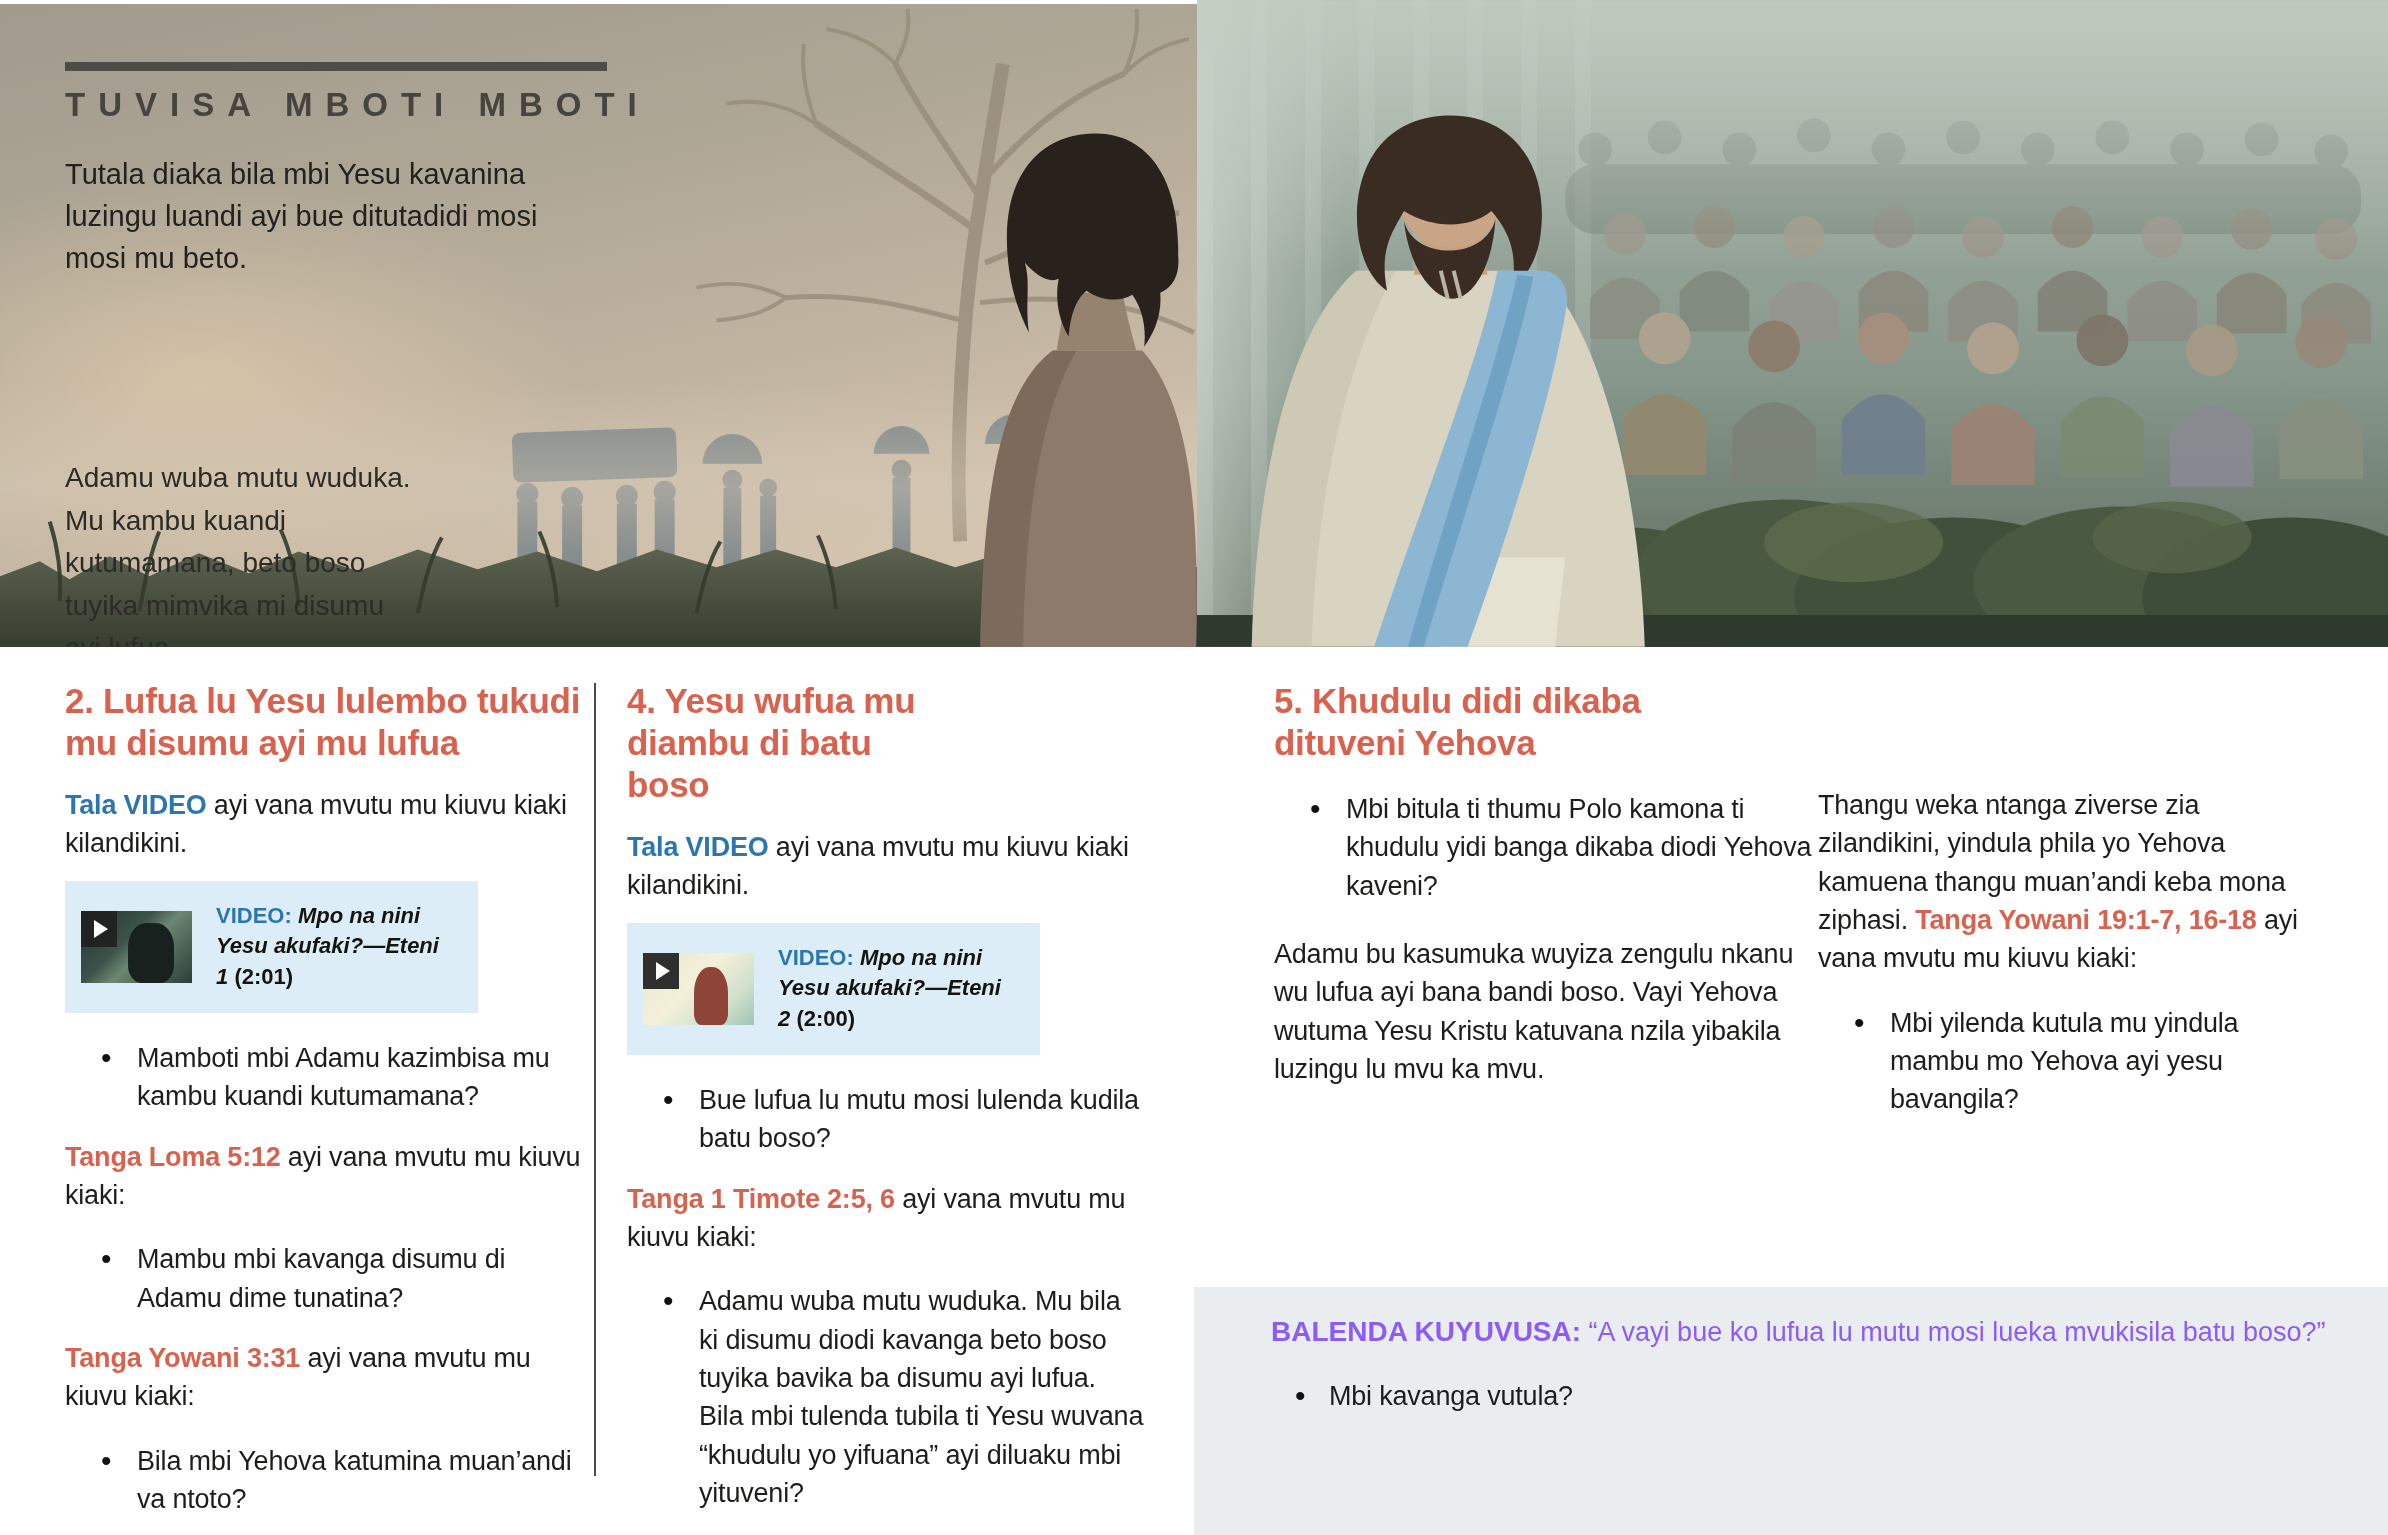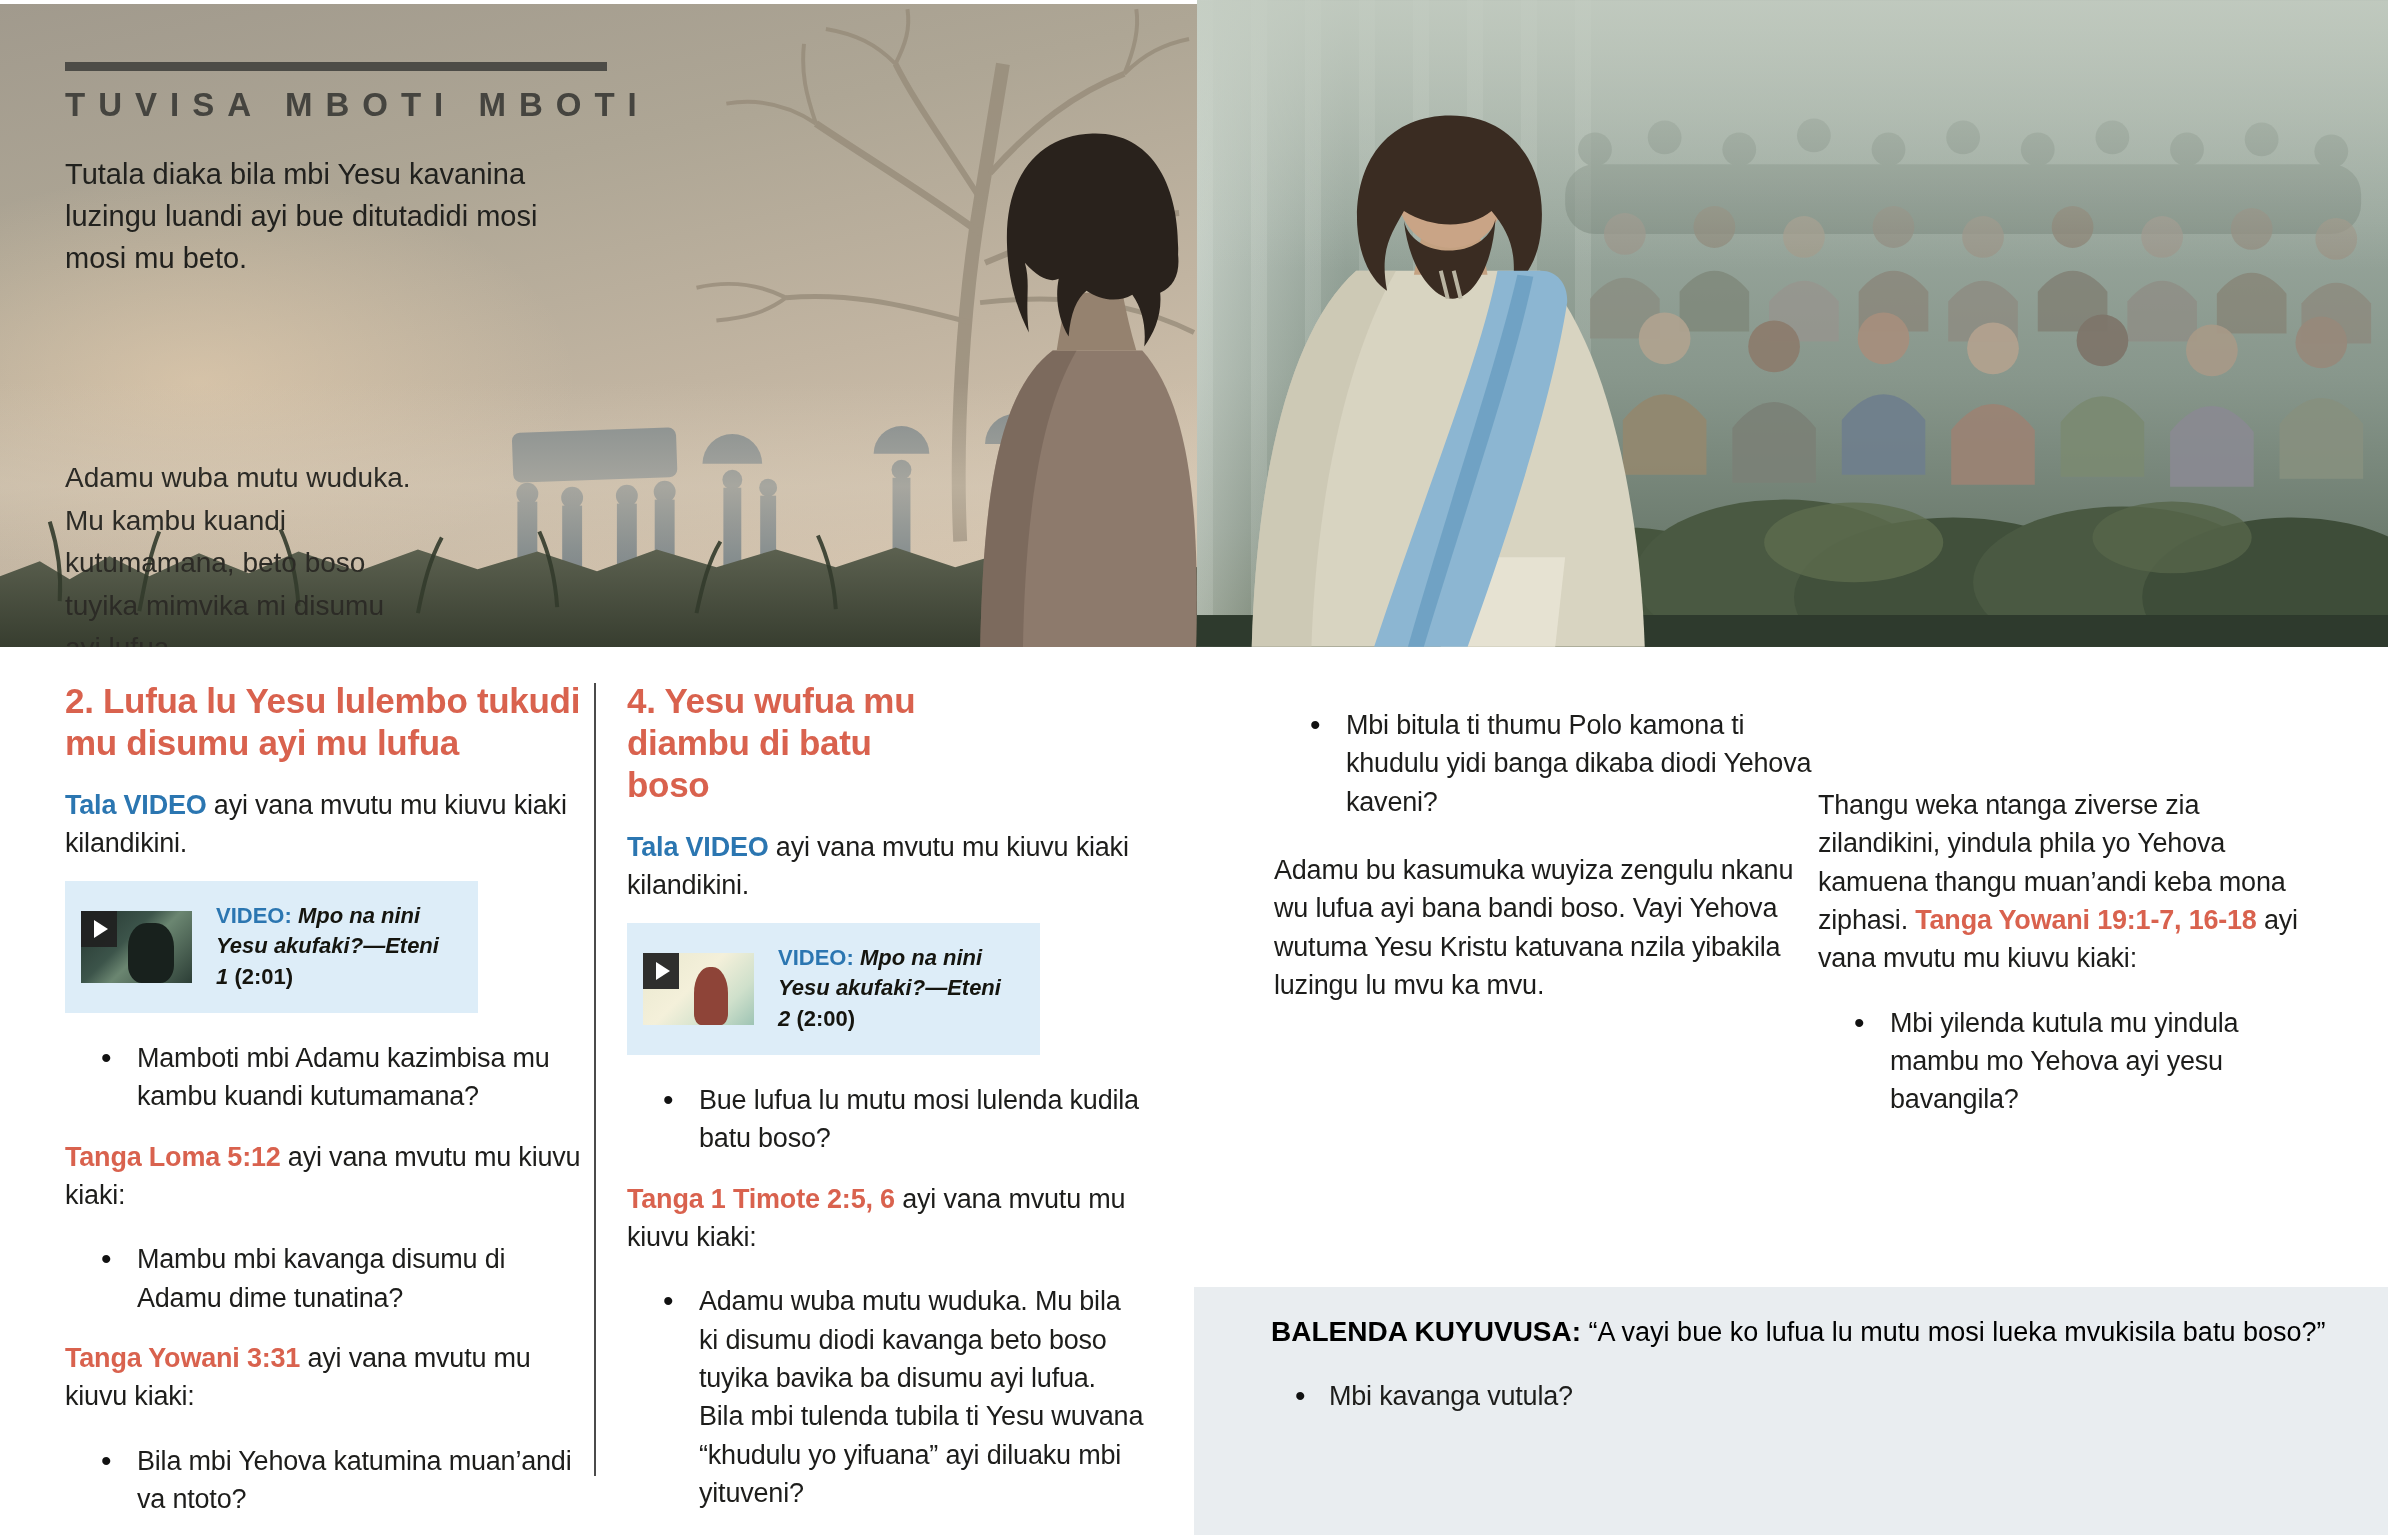--- a/index.html
+++ b/index.html
@@ -58,21 +58,21 @@
     display:flex;align-items:center;justify-content:center;}
   .tri{width:0;height:0;border-left:14px solid #ffffff;border-top:9px solid transparent;border-bottom:9px solid transparent;margin-left:3px;}
   .vcap{margin:4px;width:234px;font-size:22px;font-weight:bold;line-height:1.4;color:#15150f;}
   .vcap em{font-style:italic;}
 
   .q{position:relative;margin:26px 0 0 0;padding-left:72px;font-size:27px;line-height:1.42;letter-spacing:-0.2px;color:#1d1d1b;}
   .q::before{content:"\2022";position:absolute;left:36px;top:-2px;font-size:30px;color:#111;}
 
   .review{position:absolute;left:1194px;top:640px;width:1194px;height:249px;background:#e9edf0;}
   .review-inner{position:absolute;left:77px;top:25px;width:1065px;}
-  .review-inner .lead{margin:0;font-size:27px;line-height:1.45;color:#000000;}
+  .review-inner .lead{margin:0;font-size:27px;line-height:1.45;color:#8b5cf6;}
   .review-inner .lead .bold{font-size:28px;}
   .review-inner .q{margin-top:24px;padding-left:58px;}
   .review-inner .q::before{left:24px;}
 </style>
 </head>
 <body>
 
 <div class="page">
 
   <div class="hero">
@@ -284,20 +284,21 @@
             </span>
         </div>
         <p class="vcap"><span class="blue">VIDEO:</span> <em>Mpo na nini Yesu akufaki?—Eteni 2</em> <span>(2:00)</span></p>
       </div>
       <div class="q">Bue lufua lu mutu mosi lulenda kudila batu boso?</div>
       <p class="body-p"><span class="ref">Tanga 1 Timote 2:5, 6</span><span> ayi vana mvutu mu kiuvu kiaki:</span></p>
       <div class="q">Adamu wuba mutu wuduka. Mu bila ki disumu diodi kavanga beto boso tuyika bavika ba disumu ayi lufua. Bila mbi tulenda tubila ti Yesu wuvana “khudulu yo yifuana” ayi diluaku mbi yituveni?</div>
     </section>
 
     <section class="col colC">
+      <h2 class="sec-title">5. Khudulu didi dikaba dituveni Yehova</h2>
       <div class="q">Mbi bitula ti thumu Polo kamona ti khudulu yidi banga dikaba diodi Yehova kaveni?</div>
       <p class="body-p" style="margin-top:30px">Adamu bu kasumuka wuyiza zengulu nkanu wu lu­fua ayi bana bandi boso. Vayi Yehova wutuma Yesu Kristu katuvana nzila yibakila luzingu lu mvu ka mvu.</p>
     </section>
 
     <section class="col colD">
       <p class="body-p" style="margin-top:0"><span>Thangu weka ntanga ziverse zia zilandikini, yindula phila yo Yehova kamuena thangu muan’andi keba mona ziphasi. </span><span class="ref">Tanga Yowani 19:1-7, 16-18</span><span> ayi vana mvutu mu kiuvu kiaki:</span></p>
       <div class="q">Mbi yilenda kutula mu yindula mambu mo Yehova ayi yesu bavangila?</div>
     </section>
 
     <div class="review">

